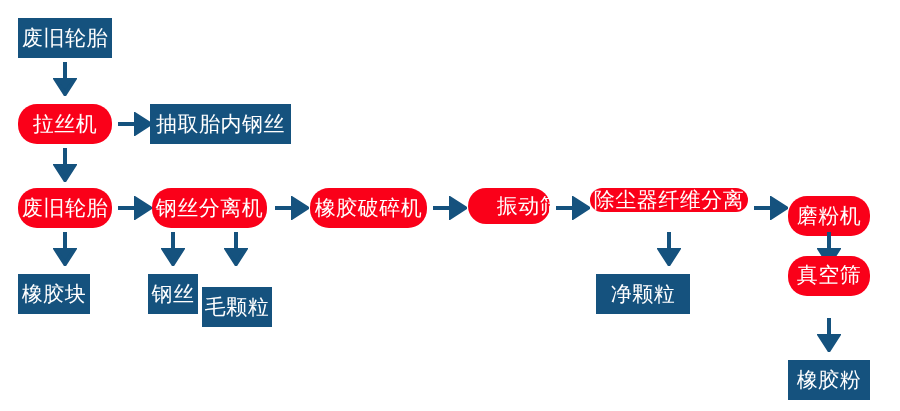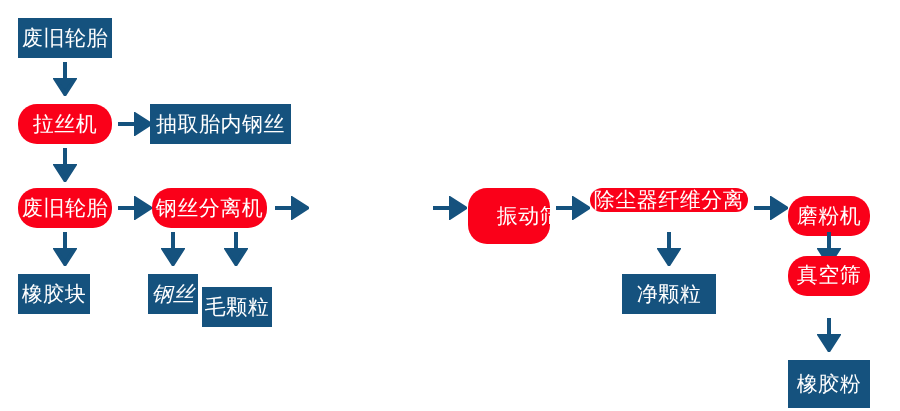--- a/index.html
+++ b/index.html
@@ -92,28 +92,31 @@
   <div class="node red" style="left:152px; top:188px; width:115px; height:40px;">
     <span>钢丝分离机</span>
   </div>
 
   <div class="arrow" style="left:275px; top:196px;">
     <svg width="34" height="24" viewBox="0 0 34 24" aria-hidden="true">
       <path d="M0 12 L22 12 M32 12 L18 3 L18 21 Z" fill="#15527E" stroke="#15527E" stroke-width="4" stroke-linejoin="miter"></path>
     </svg>
   </div>
 
+  <div class="node red" style="left:310px; top:188px; width:117px; height:40px;">
+    <span>橡胶破碎机</span>
+  </div>
 
   <div class="arrow" style="left:433px; top:196px;">
     <svg width="34" height="24" viewBox="0 0 34 24" aria-hidden="true">
       <path d="M0 12 L22 12 M32 12 L18 3 L18 21 Z" fill="#15527E" stroke="#15527E" stroke-width="4" stroke-linejoin="miter"></path>
     </svg>
   </div>
 
-  <div class="node red" style="left:468px; top:188px; width:82px; height:56px;padding-left:40px;">
+  <div class="node red" style="left:468px; top:188px; width:82px; height:36px;padding-left:40px;">
     <span>振动筛</span>
   </div>
 
   <div class="arrow" style="left:556px; top:196px;">
     <svg width="34" height="24" viewBox="0 0 34 24" aria-hidden="true">
       <path d="M0 12 L22 12 M32 12 L18 3 L18 21 Z" fill="#15527E" stroke="#15527E" stroke-width="4" stroke-linejoin="miter"></path>
     </svg>
   </div>
 
   <div class="node red" style="left:590px; top:188px; width:158px; height:24px;">
@@ -157,39 +160,39 @@
   <div class="arrow" style="left:817px; top:232px;">
     <svg width="24" height="34" viewBox="0 0 24 34" aria-hidden="true">
       <path d="M12 0 L12 22 M12 32 L3 18 L21 18 Z" fill="#15527E" stroke="#15527E" stroke-width="4" stroke-linejoin="miter"></path>
     </svg>
   </div>
 
   <div class="node blue" style="left:18px; top:274px; width:72px; height:40px;">
     <span>橡胶块</span>
   </div>
 
-  <div class="node blue" style="left:148px; top:274px; width:50px; height:40px;font-style:italic;">
+  <div class="node blue" style="left:148px; top:274px; width:50px; height:40px;">
     <span>钢丝</span>
   </div>
 
   <div class="node blue" style="left:202px; top:287px; width:70px; height:40px;">
     <span>毛颗粒</span>
   </div>
 
-  <div class="node blue" style="left:622px; top:274px; width:94px; height:40px;">
+  <div class="node blue" style="left:596px; top:274px; width:94px; height:40px;">
     <span>净颗粒</span>
   </div>
 
   <div class="node red" style="left:788px; top:256px; width:82px; height:40px;font-family:Liberation Mono, monospace;">
     <span>真空筛</span>
   </div>
 
   <div class="arrow" style="left:817px; top:318px;">
     <svg width="24" height="34" viewBox="0 0 24 34" aria-hidden="true">
       <path d="M12 0 L12 22 M12 32 L3 18 L21 18 Z" fill="#15527E" stroke="#15527E" stroke-width="4" stroke-linejoin="miter"></path>
     </svg>
   </div>
 
-  <div class="node blue" style="left:788px; top:360px; width:82px; height:48px;">
+  <div class="node blue" style="left:788px; top:360px; width:82px; height:40px;">
     <span>橡胶粉</span>
   </div>
 
 </div>
 
 </body></html>

